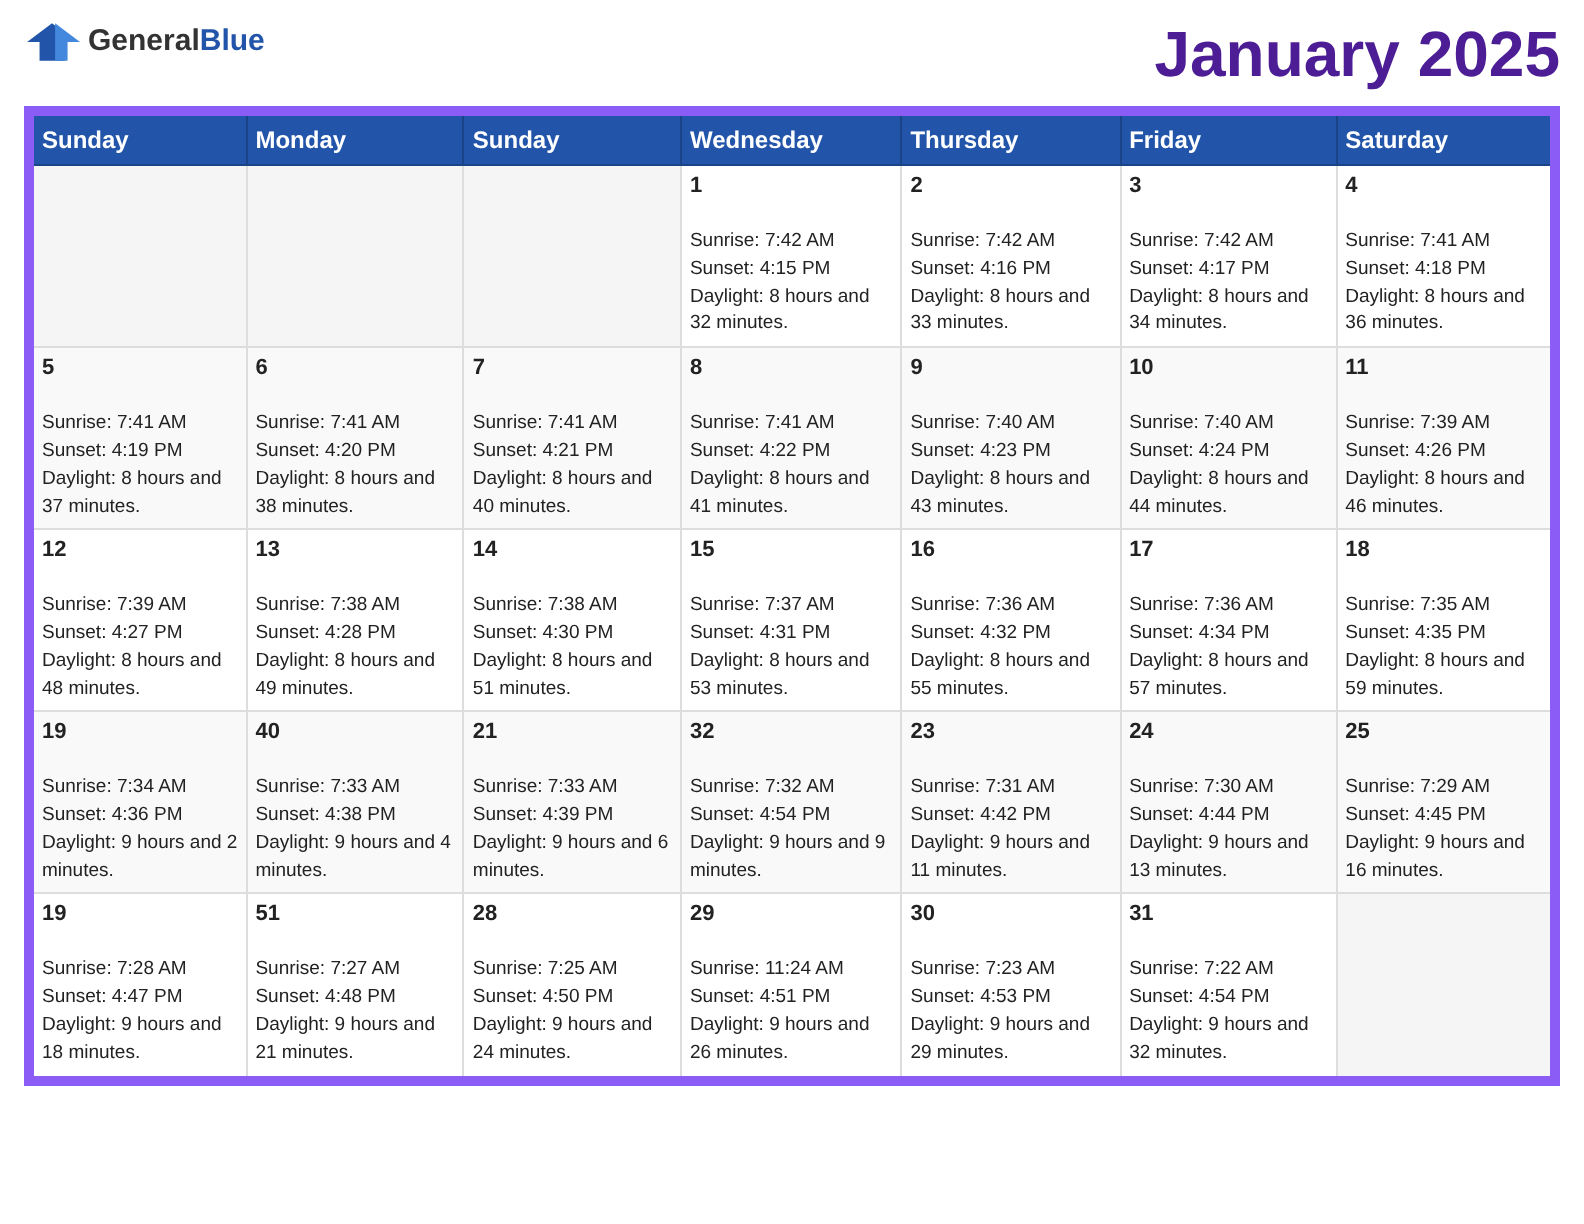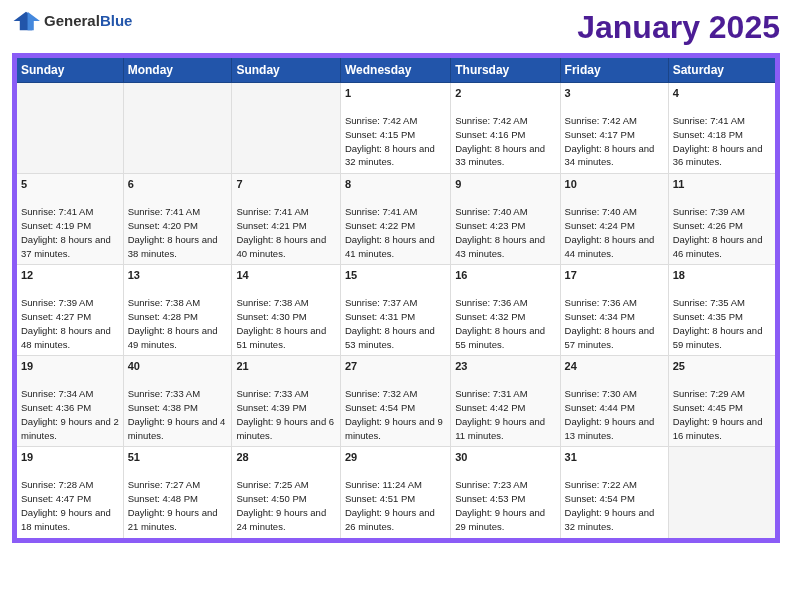--- a/index.html
+++ b/index.html
@@ -258,21 +258,21 @@
 Sunset: 4:38 PM
 Daylight: 9 hours and 4 minutes.</div>
           </td>
           <td>
             <div class="day-number">21</div>
             <div class="day-info">Sunrise: 7:33 AM
 Sunset: 4:39 PM
 Daylight: 9 hours and 6 minutes.</div>
           </td>
           <td>
-            <div class="day-number">27</div>
+            <div class="day-number">32</div>
             <div class="day-info">Sunrise: 7:32 AM
 Sunset: 4:54 PM
 Daylight: 9 hours and 9 minutes.</div>
           </td>
           <td>
             <div class="day-number">23</div>
             <div class="day-info">Sunrise: 7:31 AM
 Sunset: 4:42 PM
 Daylight: 9 hours and 11 minutes.</div>
           </td>

